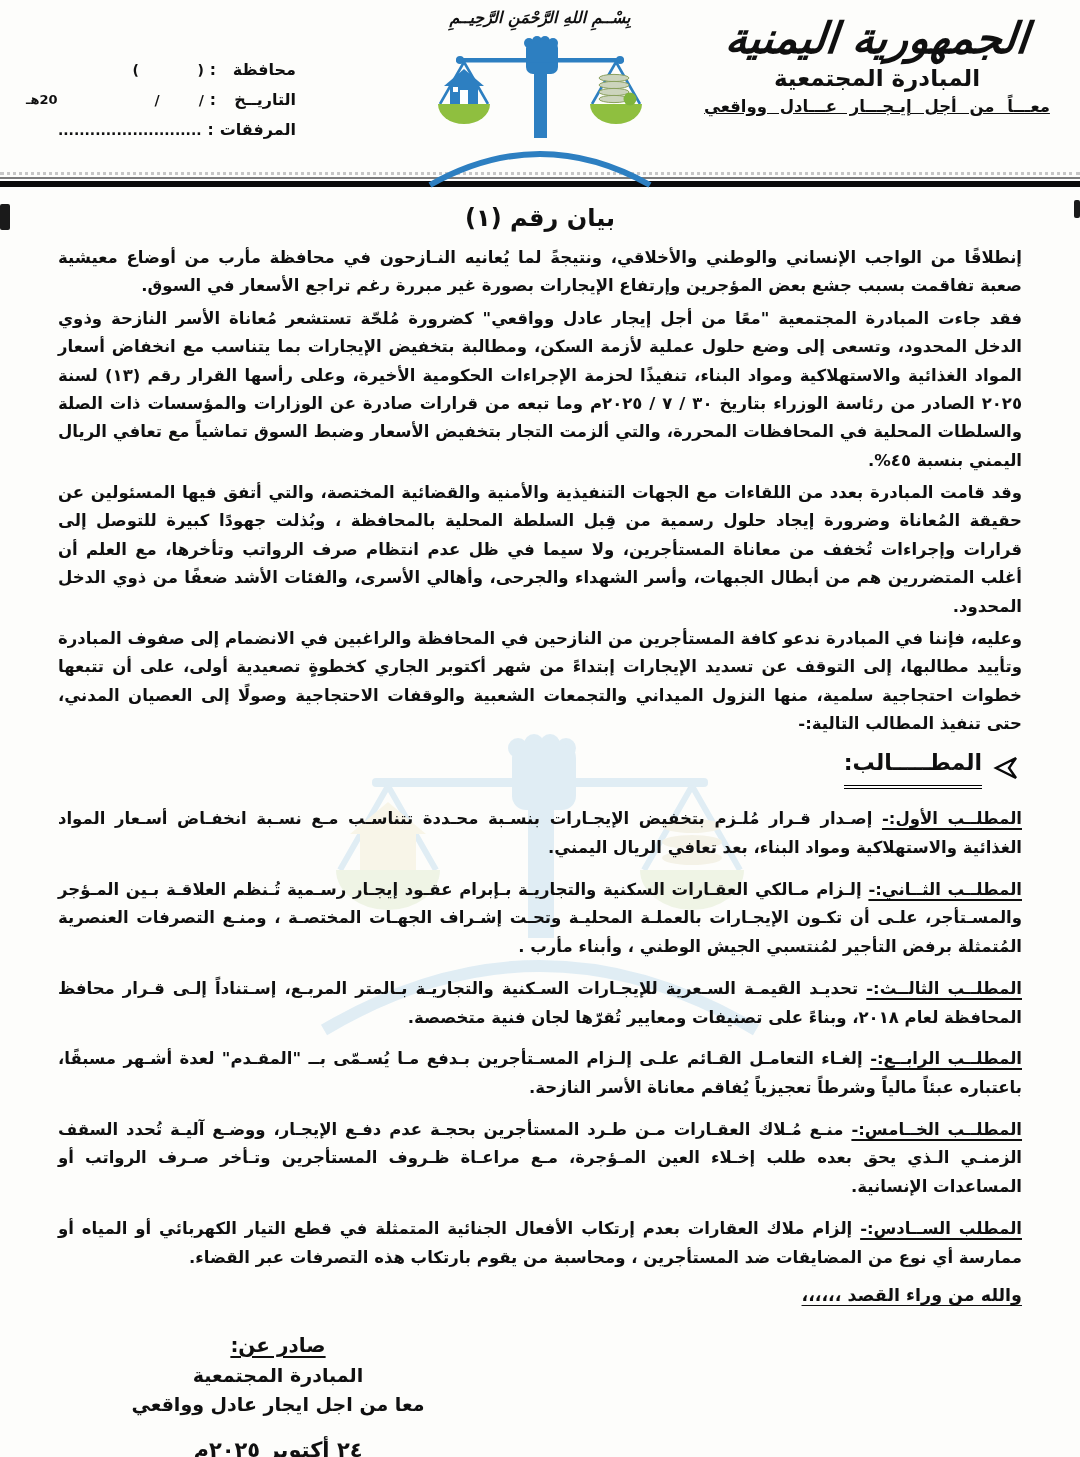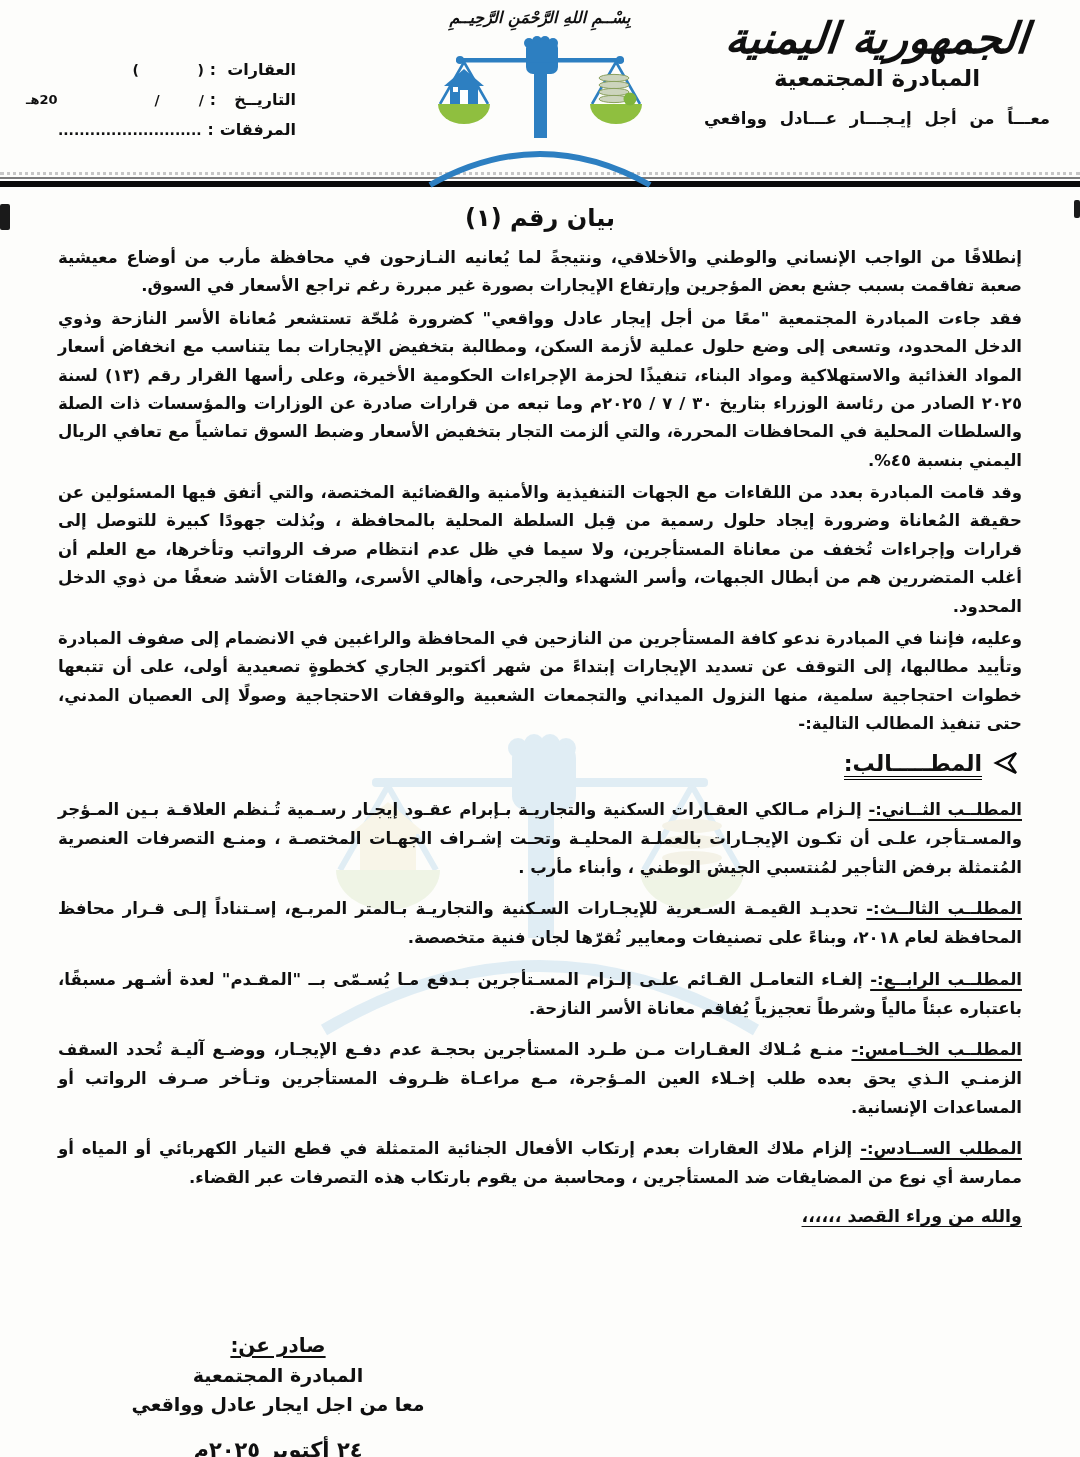--- a/index.html
+++ b/index.html
@@ -6,21 +6,21 @@
   .page{
     position:relative;width:1080px;height:1457px;margin:0 auto;
     background:#fdfdfb;overflow:hidden;color:#101010;
     font-family:"DejaVu Sans",sans-serif;font-weight:700;direction:rtl;
   }
   
   .hdr-right{position:absolute;top:16px;right:18px;width:370px;text-align:center;}
   .republic{font-family:"DejaVu Serif",serif;font-style:italic;font-weight:700;
     font-size:43px;line-height:1.05;letter-spacing:-1px;transform:skewX(-6deg);}
   .org-name{font-size:23px;margin-top:4px;}
-  .slogan{font-size:16.5px;margin-top:18px;word-spacing:7px;}
+  .slogan{font-size:16.5px;margin-top:6px;word-spacing:7px;text-decoration:underline;}
   .hdr-center{position:absolute;top:8px;left:50%;transform:translateX(-50%);
     width:260px;text-align:center;z-index:3;}
   .bismillah{font-family:"DejaVu Serif",serif;font-style:italic;font-size:16px;
     white-space:nowrap;letter-spacing:2px;}
   .logo-wrap{margin-top:4px;}
   .hdr-left{position:absolute;top:60px;left:26px;width:270px;font-size:15.5px;}
   .field{display:flex;align-items:center;margin-bottom:11px;}
   .flabel{min-width:74px;font-size:16px;}
   .fcolon{margin:0 6px;}
   .fval{white-space:pre;font-size:14px;}
@@ -29,21 +29,21 @@
   .divider .dots{border-top:3px dotted #c7c7c7;}
   .divider .bars{margin-top:2px;height:10px;
     background:linear-gradient(to bottom,#7a7a7a 0 2px,#ffffff 2px 4px,#0b0b0b 4px 10px);}
   
   .watermark{position:absolute;top:726px;left:320px;width:440px;opacity:.42;z-index:0;}
   
   .content{position:absolute;top:196px;left:58px;right:58px;z-index:2;}
   .doc-title{text-align:center;font-size:24px;margin:8px 0 12px;}
   .body-par{font-size:16.5px;line-height:1.72;text-align:justify;margin:4px 0 2px;}
   .demands-head{display:flex;align-items:center;gap:10px;margin:12px 4px 16px;width:fit-content;}
-  .demands-head .txt{font-size:22px;border-bottom:4px double #000;padding-bottom:0;word-spacing:4px;}
+  .demands-head .txt{font-size:22px;border-bottom:4px double #000;padding-bottom:10px;word-spacing:4px;}
   .demand{font-size:16.5px;line-height:1.74;text-align:justify;margin:0 0 13px;}
   .dlabel{text-decoration:underline;text-decoration-thickness:1.5px;text-underline-offset:4px;}
   .closing{font-size:17.5px;margin-top:2px;}
   .closing span{text-decoration:underline;text-underline-offset:4px;}
   
   .footer{position:absolute;top:1330px;left:108px;width:340px;text-align:center;
     z-index:2;font-size:19px;line-height:1.55;}
   .f-issued{font-size:20px;text-decoration:underline;text-underline-offset:4px;}
   .f-date{font-size:21px;margin-top:14px;}
   
@@ -112,21 +112,21 @@
           <ellipse cx="184" cy="68" rx="15" ry="3.6" fill="#ccd4bd" stroke="#8aa05e" stroke-width="1"></ellipse>
           <circle cx="200" cy="68" r="6.5" fill="#7fb43c"></circle>
           <path d="M0 154 Q110 92 220 154" stroke="#2d7fc1" stroke-width="6" fill="none"></path>
         </g>
       </svg>
     </div>
   </div>
 
   <div class="hdr-left">
     <div class="field">
-      <span class="flabel">العقارات</span>
+      <span class="flabel">محافظة</span>
       <span class="fcolon">:</span>
       <span class="fval">(            )</span>
     </div>
     <div class="field">
       <span class="flabel">التاريــخ</span>
       <span class="fcolon">:</span>
       <span class="fval">/        /</span>
       <span class="fsuffix">20هـ</span>
     </div>
     <div class="field">
@@ -155,20 +155,24 @@
     <div class="demands-head">
       <span>
         <svg width="26" height="26" viewBox="0 0 26 26">
             <path d="M24 3 L4 13 L24 23 L17 13 Z" fill="#ffffff" stroke="#0a0a0a" stroke-width="2.4" stroke-linejoin="miter"></path>
           </svg>
       </span>
       <span class="txt">المطـــــالب:</span>
     </div>
 
     <p class="demand">
+      <span class="dlabel">المطلــب الأول:-</span>
+      <span>إصـدار قـرار مُلـزم بتخفيض الإيجـارات بنسـبة محـددة تتناسـب مـع نسـبة انخفـاض أسـعار المواد الغذائية والاستهلاكية ومواد البناء، بعد تعافي الريال اليمني.</span>
+    </p>
+    <p class="demand">
       <span class="dlabel">المطلــب الثــاني:-</span>
       <span>إلـزام مـالكي العقـارات السكنية والتجاريـة بـإبرام عقـود إيجـار رسـمية تُـنظم العلاقـة بـين المـؤجر والمسـتأجر، علـى أن تكـون الإيجـارات بالعملـة المحليـة وتحـت إشـراف الجهـات المختصـة ، ومنـع التصرفات العنصرية المُتمثلة برفض التأجير لمُنتسبي الجيش الوطني ، وأبناء مأرب .</span>
     </p>
     <p class="demand">
       <span class="dlabel">المطلــب الثالــث:-</span>
       <span>تحديـد القيمـة السـعرية للإيجـارات السـكنية والتجاريـة بـالمتر المربـع، إسـتناداً إلـى قـرار محافظ المحافظة لعام ٢٠١٨، وبناءً على تصنيفات ومعايير تُقرّها لجان فنية متخصصة.</span>
     </p>
     <p class="demand">
       <span class="dlabel">المطلــب الرابــع:-</span>
       <span>إلغـاء التعامـل القـائم علـى إلـزام المسـتأجرين بـدفع مـا يُسـمّى بــ "المقـدم" لعدة أشـهر مسبقًا، باعتباره عبئاً مالياً وشرطاً تعجيزياً يُفاقم معاناة الأسر النازحة.</span>

